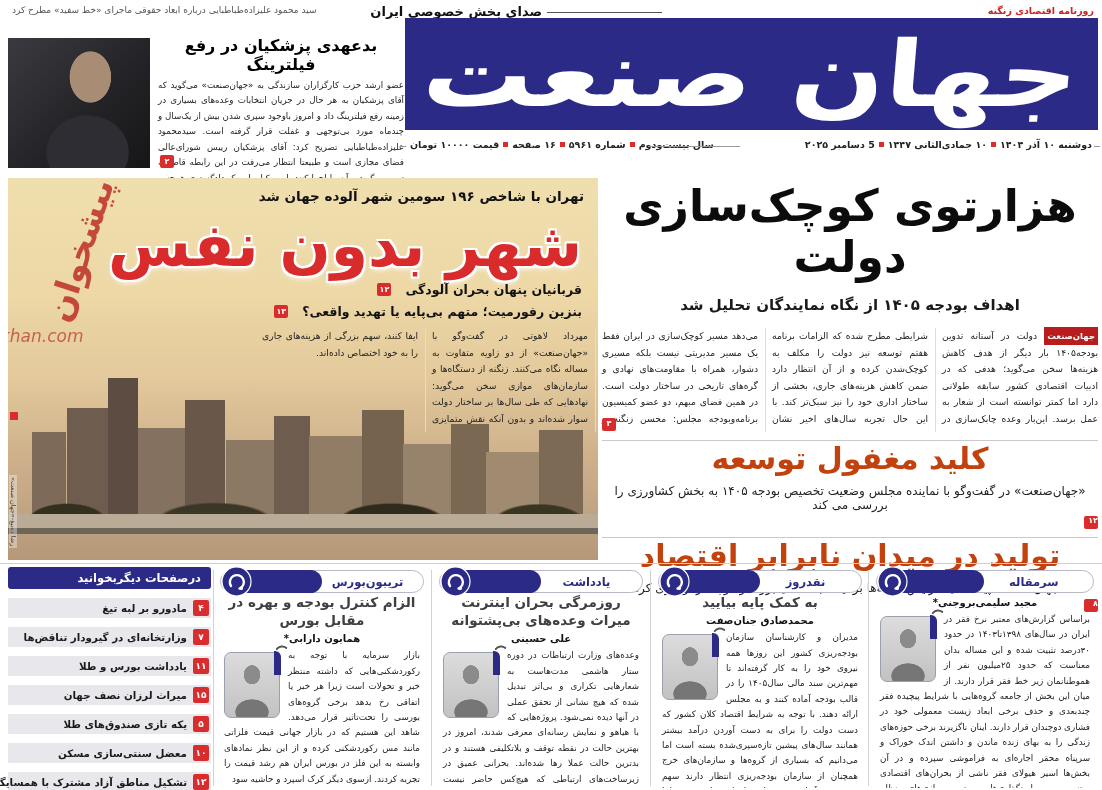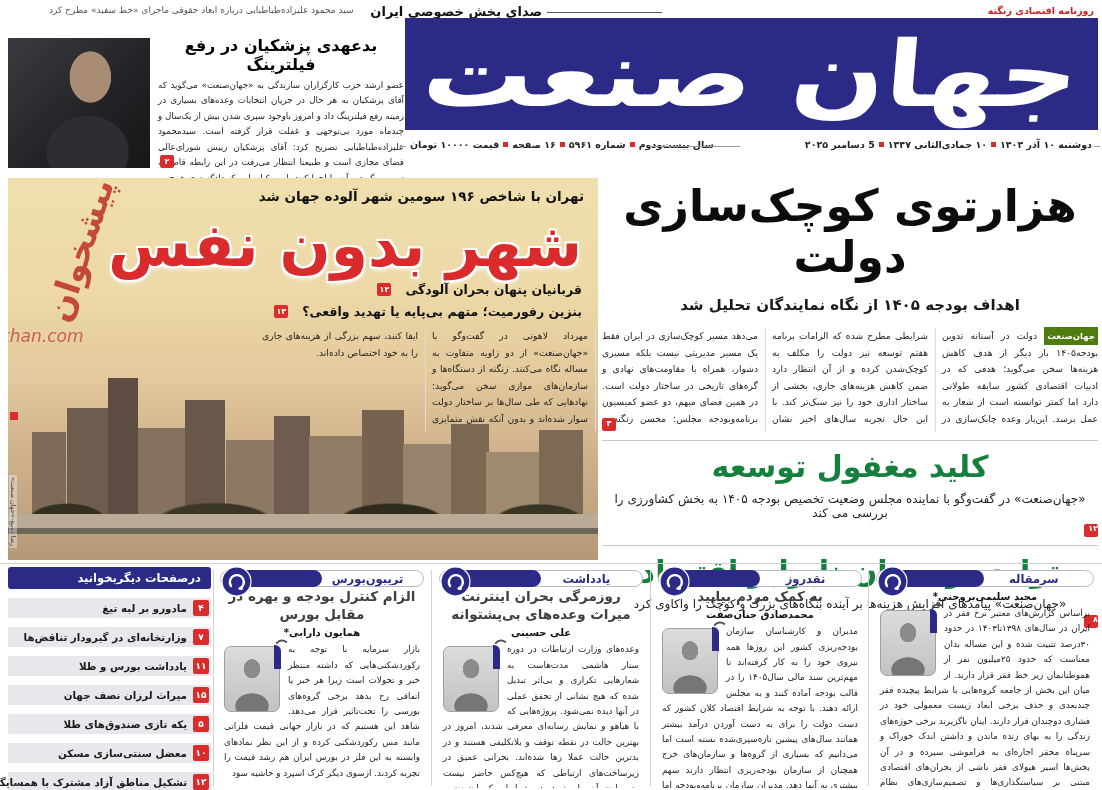--- a/index.html
+++ b/index.html
@@ -2,21 +2,21 @@
 <html lang="fa" dir="rtl"><head>
 <meta charset="utf-8">
 <style>
   * { margin:0; padding:0; box-sizing:border-box; }
   html,body { background:#fff; }
   body { font-family:"DejaVu Sans", sans-serif; }
   .page { position:relative; width:1102px; height:790px; background:#fff; overflow:hidden; direction:rtl; }
 
   
   .tl-article { position:absolute; left:8px; top:5px; width:396px; height:166px; }
-  .tl-kicker { font-size:9px; color:#555; text-align:left; direction:rtl; padding-left:4px;margin-left:37px; }
+  .tl-kicker { font-size:9px; color:#555; text-align:left; direction:rtl; padding-left:4px; }
   .tl-photo { position:absolute; left:0; top:33px; width:142px; height:130px;
       background:
         radial-gradient(ellipse 34px 42px at 58% 30%, #a98c74 0 60%, rgba(0,0,0,0) 62%),
         radial-gradient(ellipse 58px 52px at 56% 88%, #2e2d33 0 70%, rgba(0,0,0,0) 72%),
         linear-gradient(135deg, #3a3a40 0%, #242428 55%, #161618 100%); }
   .tl-textwrap { position:absolute; left:150px; right:0; top:12px; bottom:0;margin-top:17px; }
   .tl-title { font-size:16px; font-weight:bold; color:#000; text-align:center; margin:2px 0 4px; }
   .tl-body { font-size:8.7px; line-height:1.78; text-align:justify; color:#222; }
   .pbadge { display:inline-flex; align-items:center; justify-content:center; width:14px; height:13px;
       background:#d92c2c; color:#fff; font-size:8px; font-weight:bold; border-radius:2px; vertical-align:middle; }
@@ -61,32 +61,32 @@
   .ph-credit { position:absolute; left:1px; bottom:12px; writing-mode:vertical-rl; font-size:6.5px; color:#444;
       background:rgba(255,255,255,.35); padding:2px 0; }
   .ph-credit-sq { position:absolute; left:2px; bottom:140px; width:8px; height:8px; background:#d92c2c; }
 
   
   .rzone { position:absolute; left:602px; top:176px; width:496px; }
   .ms-title { font-size:44px; font-weight:bold; color:#0c0c0c; text-align:center; margin-top:4px; letter-spacing:-1px; }
   .ms-sub { font-size:15px; font-weight:bold; color:#1a1a1a; text-align:center; margin-top:14px; }
   .ms-body { margin-top:14px; height:104px; column-count:3; column-gap:14px; column-rule:1px solid #ddd;
       font-size:9.2px; line-height:1.8; text-align:justify; color:#222; position:relative; }
-  .lead-tag { background:#4d7c0f; color:#fff; font-weight:bold; padding:4px 3px; font-size:8.5px; }
+  .lead-tag { background:#b91c1c; color:#fff; font-weight:bold; padding:4px 3px; font-size:8.5px; }
   .ms-badge { position:absolute; left:0; bottom:1px; }
   .hr { height:1px; background:#c9c9c9; margin-top:8px; }
-  .st2-title { font-size:30px; font-weight:bold; color:#15803d; text-align:center; margin-top:8px; }
+  .st2-title { font-size:30px; font-weight:bold; color:#c2410c; text-align:center; margin-top:0; }
   .st2-sub { font-size:12px; color:#222; text-align:center; margin-top:8px; }
   .st2-badge { margin:4px 0 0 2px; display:block; width:14px; }
 
   
   .bottom-sep { position:absolute; left:0; right:0; top:563px; height:1px; background:#cfcfcf; }
   .vdiv { position:absolute; top:570px; bottom:4px; width:1px; background:#d2d2d2; }
   .col { position:absolute; top:567px; height:221px; overflow:hidden; }
-  .pill { position:relative; height:17px; margin:3px 4px 0; border:1.5px solid #b9b9c6; border-radius:12px; background:#fff; }
+  .pill { position:relative; height:23px; margin:3px 4px 0; border:1.5px solid #b9b9c6; border-radius:12px; background:#fff; }
   .pill-cap { position:absolute; left:16px; top:-1px; bottom:-1px; width:42%; background:#2b2b87; border-radius:12px; }
   .pill-label { position:absolute; right:6px; left:48%; top:0; bottom:0; display:flex; align-items:center;
       justify-content:center; color:#2b2b87; font-weight:bold; font-size:11.5px; }
   .pill-logo { position:absolute; left:0; top:-5px; width:31px; height:31px; }
   .col-title { text-align:center; font-size:13.5px; font-weight:bold; color:#404040; line-height:1.35; padding:0 6px; }
   .col-byline { text-align:center; font-size:10px; font-weight:bold; color:#111; margin-top:4px; }
   .col-body { margin:4px 8px 0; font-size:8.8px; line-height:1.75; text-align:justify; color:#222; }
   .aphoto { float:left; width:56px; height:66px; margin:4px 8px 2px 0; position:relative;
       border:1.5px solid #9aa0ad; border-radius:7px;
       background:
@@ -219,21 +219,21 @@
   <div class="col" style="right:236px;width:212px;">
     <div class="pill">
       <span class="pill-cap"></span>
       <svg class="pill-logo" viewBox="0 0 31 31">
           <circle cx="15.5" cy="15.5" r="14.5" fill="#2b2b87" stroke="#fff" stroke-width="1.2"></circle>
           <path d="M10 20a7 7 0 1 1 8.5 2.6" fill="none" stroke="#fff" stroke-width="2.4" stroke-linecap="round"></path>
           <circle cx="20.3" cy="22.4" r="1.7" fill="#fff"></circle>
         </svg>
       <span class="pill-label">نقدروز</span>
     </div>
-    <div class="col-title">به کمک مردم بیایید</div>
+    <div class="col-title">به کمک پایه بیایید</div>
     <div class="col-byline">محمدصادق جنان‌صفت</div>
     <div class="col-body">
       <span class="aphoto">
           <span class="tab"></span>
           <span class="pen"></span>
         </span>
       <span>مدیران و کارشناسان سازمان بودجه‌ریزی کشور این روزها همه نیروی خود را به کار گرفته‌اند تا مهم‌ترین سند مالی سال‌۱۴۰۵ را در قالب بودجه آماده کنند و به مجلس ارائه دهند. با توجه به شرایط اقتصاد کلان کشور که دست دولت را برای به دست آوردن درآمد بیشتر همانند سال‌های پیشین تازه‌سپری‌شده بسته است اما می‌دانیم که بسیاری از گروه‌ها و سازمان‌های خرج همچنان از سازمان بودجه‌ریزی انتظار دارند سهم بیشتری به آنها دهد. مدیران سازمان برنامه‌وبودجه اما بیش از هر چیز به این می‌اندیشند دخل‌وخرج بودجه را تراز کرده و</span>
     </div>
   </div>
 

